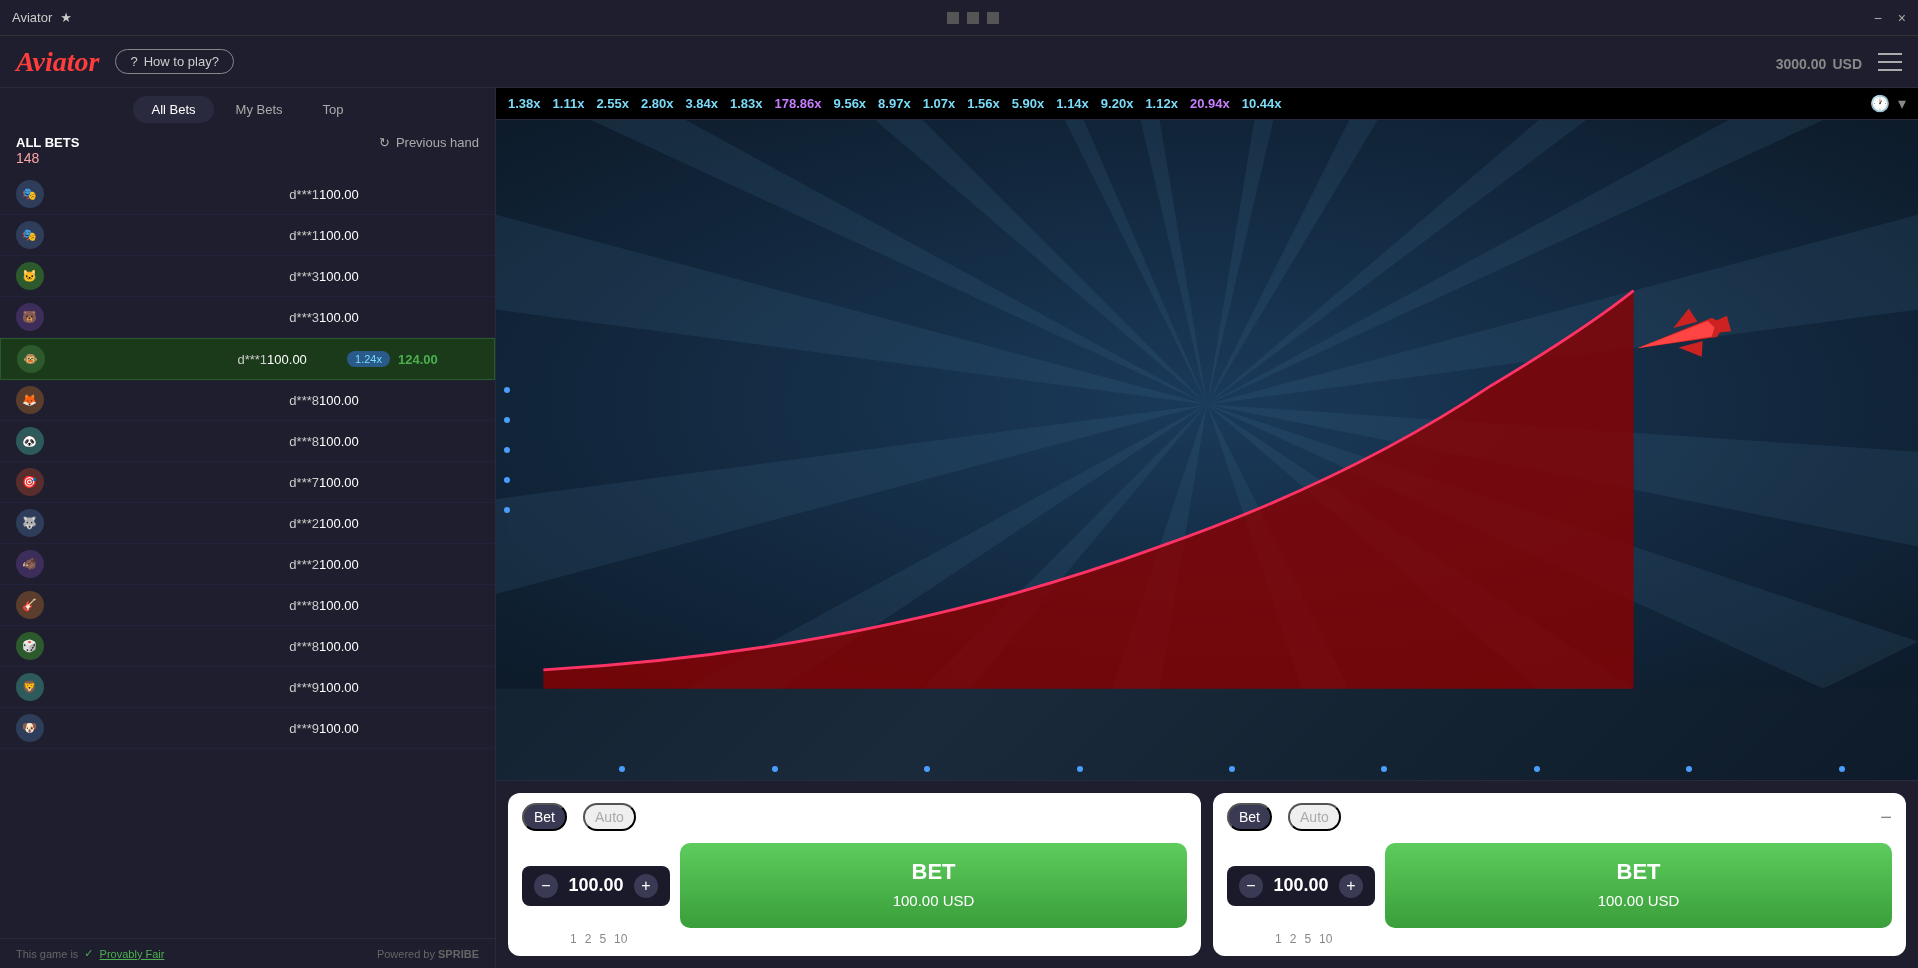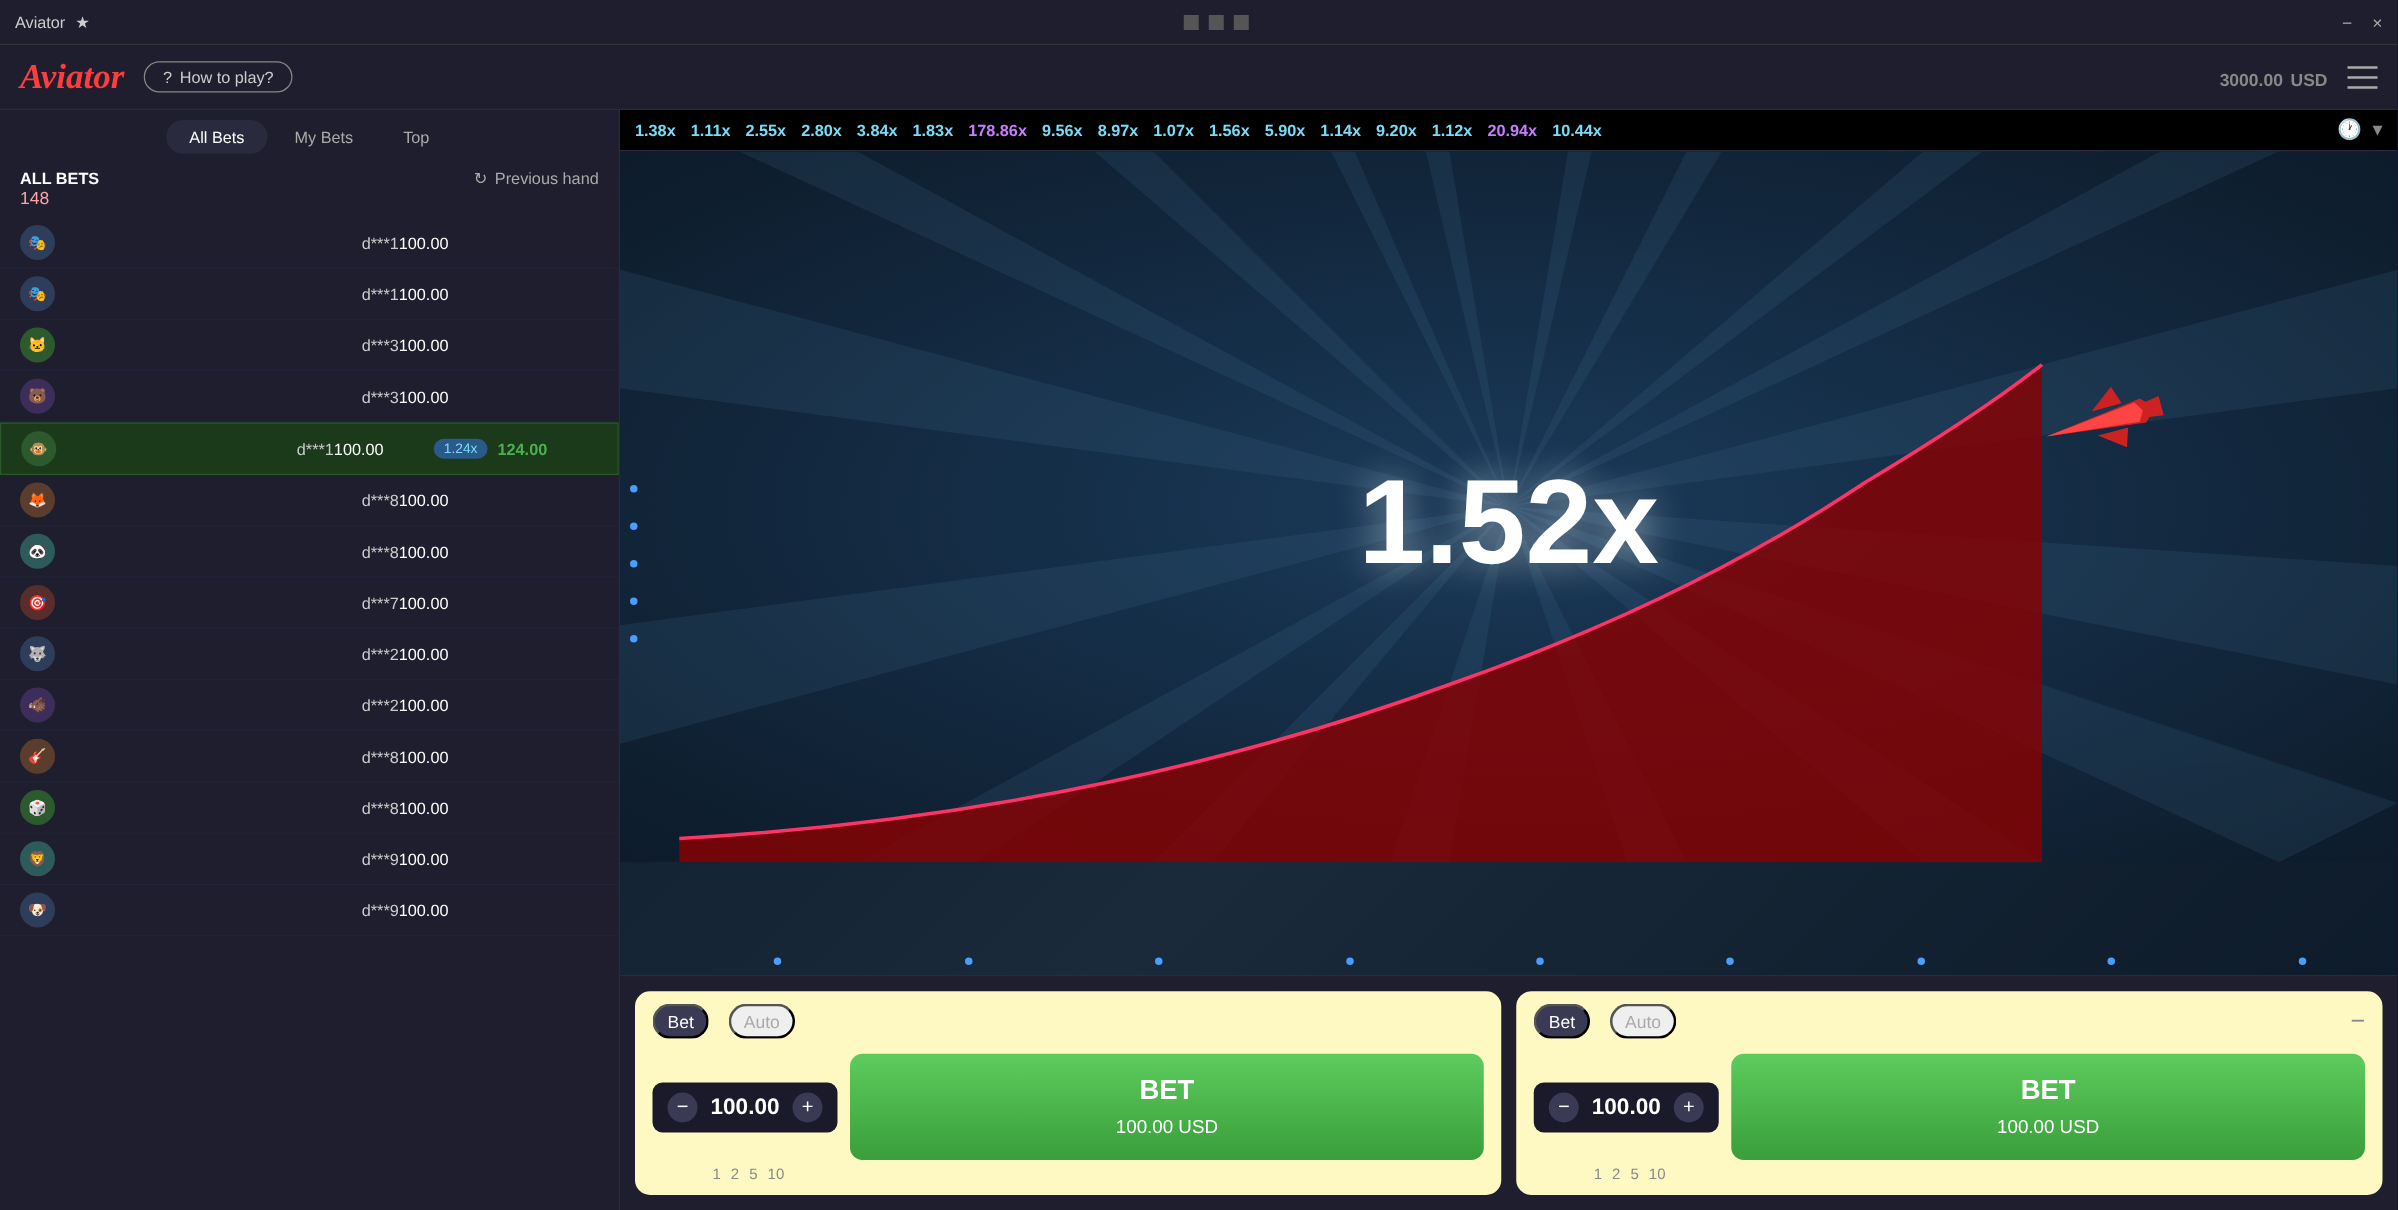--- a/index.html
+++ b/index.html
@@ -343,21 +343,21 @@
     
     .betting-controls {
       display: flex;
       padding: 12px;
       gap: 12px;
       background: #1e1e2e;
       border-top: 1px solid #2a2a3e;
     }
     .bet-panel {
       flex: 1;
-      background: #fef9c3;
+      background: #ffffff;
       border-radius: 12px;
       padding: 10px 14px;
     }
     .bet-panel-tabs {
       display: flex;
       gap: 16px;
       margin-bottom: 12px;
       align-items: center;
     }
     .bet-panel-tab {
@@ -605,20 +605,31 @@
       </div>
 
       <div class="bet-row">
         <div class="bet-avatar av-blue">🐶</div>
         <span class="bet-user">d***9</span>
         <span class="bet-amount">100.00</span>
         <span class="bet-cashout"></span>
       </div>
     </div>
 
+    <div class="provably-fair">
+      <div class="pf-left">
+        <span>This game is</span>
+        <span class="pf-shield">✓</span>
+        <span style="color:#4caf50;text-decoration:underline;cursor:pointer;">Provably Fair</span>
+      </div>
+      <div>
+        <span>Powered by</span>
+        <strong>SPRIBE</strong>
+      </div>
+    </div>
   </div>
 
   <div class="right-panel">
 
     <div class="multiplier-ticker">
       <span class="ticker-item ticker-blue">1.38x</span>
       <span class="ticker-item ticker-blue">1.11x</span>
       <span class="ticker-item ticker-blue">2.55x</span>
       <span class="ticker-item ticker-blue">2.80x</span>
       <span class="ticker-item ticker-blue">3.84x</span>
@@ -677,23 +688,20 @@
       </svg>
 
       <div class="side-dots">
         <div class="side-dot"></div>
         <div class="side-dot"></div>
         <div class="side-dot"></div>
         <div class="side-dot"></div>
         <div class="side-dot"></div>
       </div>
 
-      <div class="multiplier-display">
-        <span>1.52x</span>
-      </div>
 
       <div class="airplane">
         <svg width="120" height="60" viewBox="0 0 120 60">
 
           <g fill="#cc2222">
             <polygon points="10,30 90,20 100,30 90,40"></polygon>
             <polygon points="50,20 70,5 75,20"></polygon>
             <polygon points="50,40 70,55 75,40"></polygon>
             <polygon points="85,25 105,22 105,38 85,35"></polygon>
           </g>

